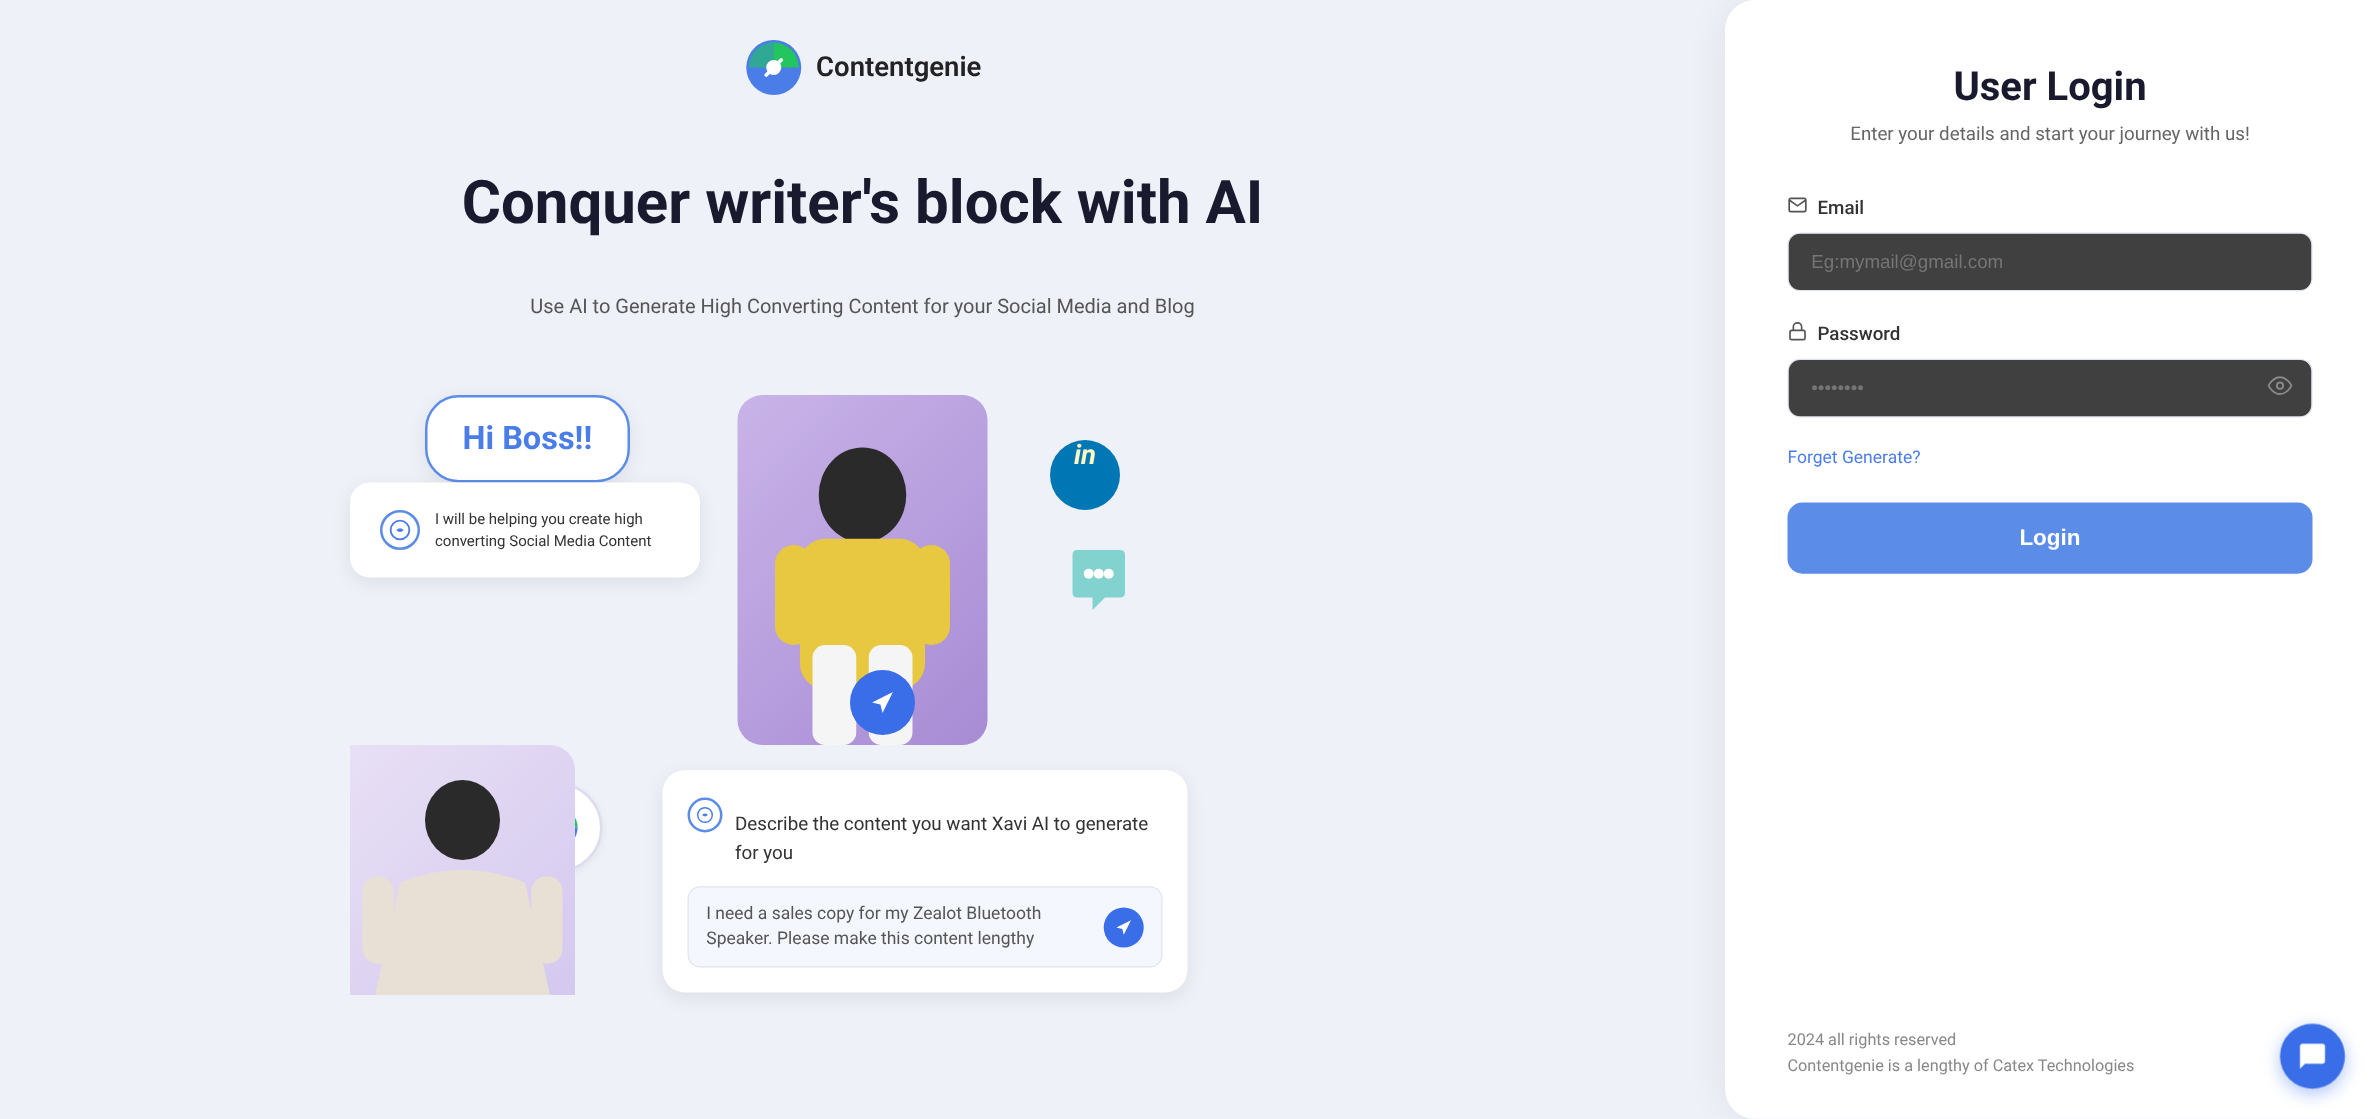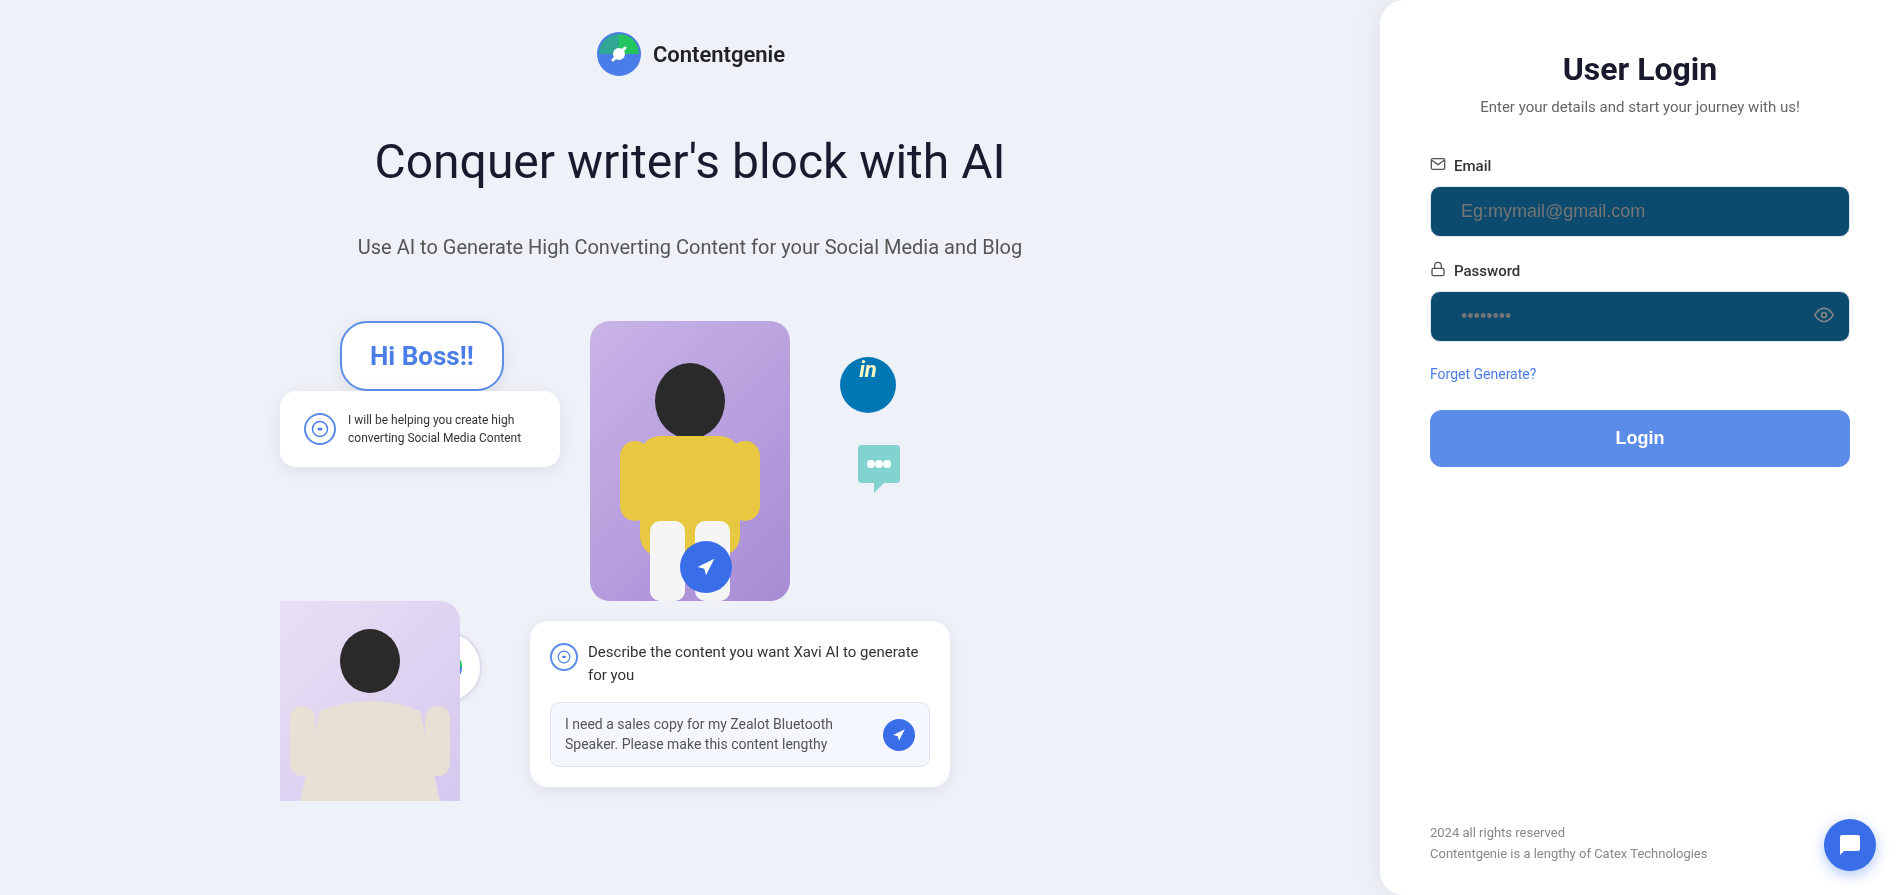--- a/index.html
+++ b/index.html
@@ -35,29 +35,29 @@
     }
 
     .logo-text {
       font-size: 22px;
       font-weight: 600;
       color: #222;
     }
 
     .hero-title {
       font-size: 48px;
-      font-weight: 400;
+      font-weight: 700;
       color: #1a1a2e;
       text-align: center;
       line-height: 1.15;
       margin-bottom: 14px;
     }
 
     .hero-subtitle {
-      font-size: 20px;
+      font-size: 16px;
       color: #555;
       text-align: center;
       margin-bottom: 30px;
     }
 
     .ui-mockup {
       width: 100%;
       max-width: 820px;
       position: relative;
       height: 480px;
@@ -214,20 +214,21 @@
       display: flex;
       align-items: flex-start;
       gap: 10px;
       margin-bottom: 16px;
     }
 
     .card-bottom-text {
       font-size: 15px;
       color: #333;
       line-height: 1.5;
+      margin-top: 12px;
     }
 
     .card-bottom-input {
       display: flex;
       align-items: center;
       gap: 10px;
       background: #f5f7ff;
       border: 1px solid #e0e4f0;
       border-radius: 10px;
       padding: 12px 14px;
@@ -306,26 +307,26 @@
       margin-bottom: 10px;
     }
 
     .field-label-icon {
       font-size: 15px;
       color: #555;
     }
 
     .field-input {
       width: 100%;
-      padding: 14px 30px;
+      padding: 14px 18px;
       border: 1.5px solid #e0e4f0;
       border-radius: 10px;
-      font-size: 18px;
+      font-size: 15px;
       color: #999;
-      background: #0c4a6e;
+      background: #404040;
       outline: none;
     }
 
     .password-wrapper {
       position: relative;
     }
 
     .password-wrapper .field-input {
       padding-right: 48px;
     }

